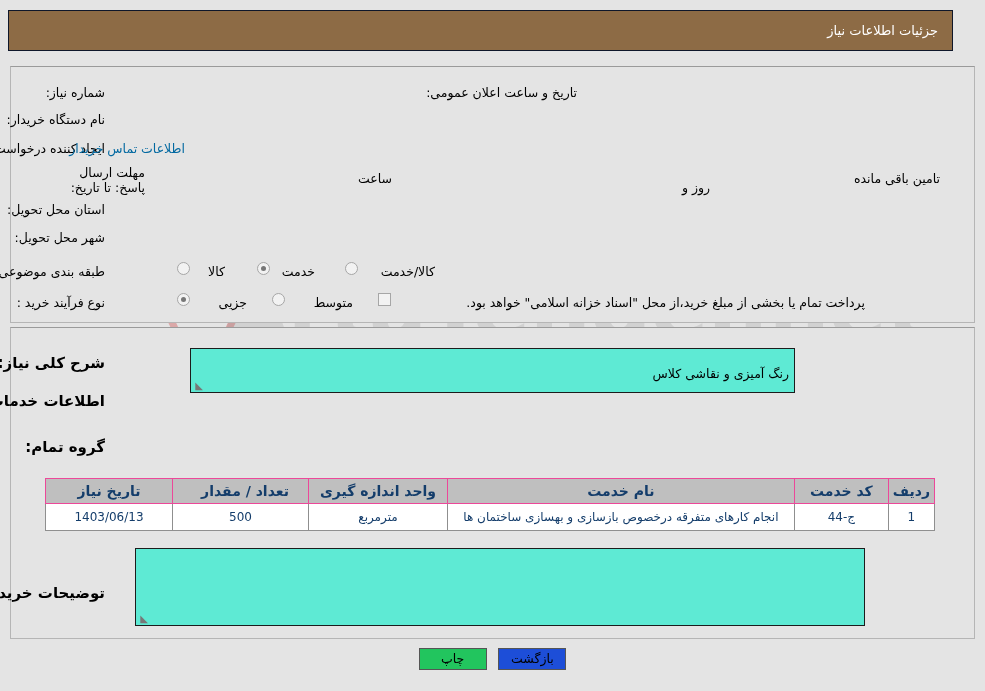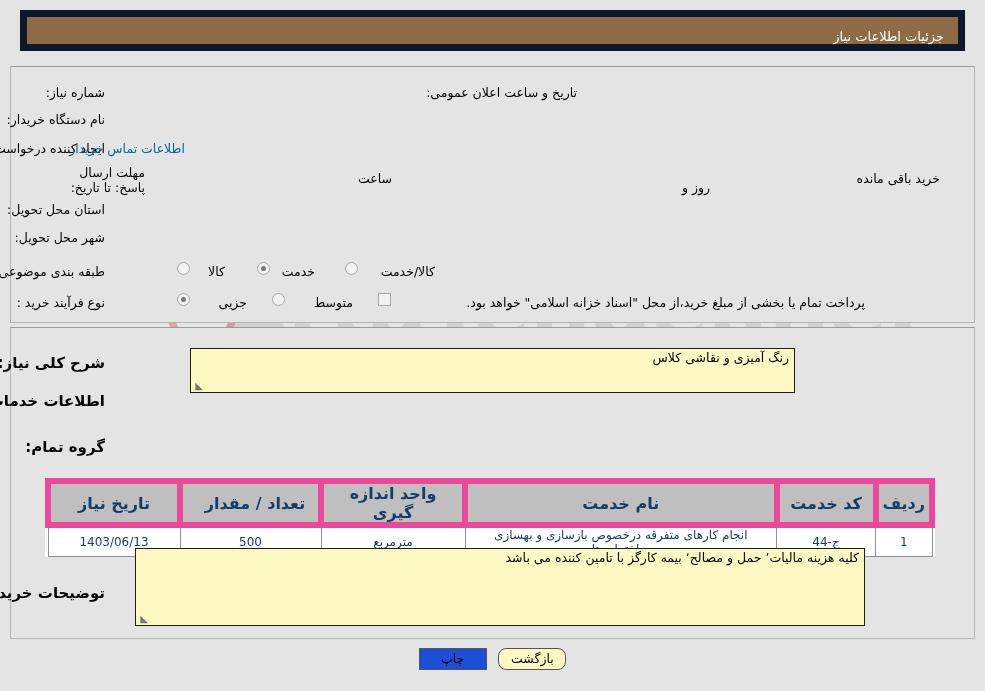--- a/index.html
+++ b/index.html
@@ -43,26 +43,26 @@
     position: absolute;
     left: 165px;
     top: 250px;
     width: 74px;
     height: 104px;
   }
 
   
   .page-header {
     position: absolute;
-    left: 20px;
+    left: 8px;
     top: 10px;
     width: 945px;
     height: 41px;
     background: #8d6b45;
-    border: 7px solid #0f172a;
+    border: 1px solid #0f172a;
     box-sizing: border-box;
     z-index: 10;
   }
   .page-header .title {
     position: absolute;
     right: 14px;
     top: 12px;
     color: #ffffff;
     font-size: 13px;
   }
@@ -142,45 +142,45 @@
     left: 45px;
     top: 478px;
     width: 890px;
     border-collapse: collapse;
     font-size: 12px;
     z-index: 9;
     background: #fff;
   }
   .items-table th {
     background: #bfbfbf;
-    border: 6px solid #ec4899;
+    border: 1px solid #ec4899;
     color: #143d6b;
     font-weight: bold;
-    font-size: 16px;
+    font-size: 14px;
     height: 24px;
     padding: 0 4px;
   }
   .items-table td {
     background: #fff;
     border: 1px solid #8f8f8f;
     height: 26px;
     padding: 0 5px;
     text-align: center;
     color: #143d6b;
     font-size: 12px;
   }
   .items-table td.name { }
 
   
   .ta {
     position: absolute;
     box-sizing: border-box;
-    background: #fef9c3;
+    background: #5eead4;
     border: 1px solid #1c1c1c;
-    padding: 0 5px;
+    padding: 16px 5px;
     font-size: 12.5px;
     line-height: 17px;
     color: #000;
     overflow: hidden;
     text-align: right;
   }
   .ta .grip {
     position: absolute;
     left: 2px;
     bottom: 1px;
@@ -206,22 +206,22 @@
     height: 22px;
     line-height: 20px;
     border: 1px solid #555;
     font-size: 12.5px;
     color: #000;
     text-align: center;
     margin: 0 4px;
     cursor: pointer;
     font-family: "DejaVu Sans", "Liberation Sans", sans-serif;
   }
-  .btn.back  { background: #fef9c3; border-radius: 8px; }
-  .btn.print { background: #1d4ed8; }
+  .btn.back  { background: #1d4ed8; }
+  .btn.print { background: #22c55e; }
 </style>
 </head>
 <body>
 
 <div class="page-header">
   <div class="title">جزئیات اطلاعات نیاز</div>
 </div>
 
 <div class="panel" id="panel-top"></div>
 
@@ -237,21 +237,21 @@
 <div class="fld rt" style="right:190px; top:138px; width:605px;">علی نوروزی ذیحساب اداره اموزش وپرورش بیضا</div>
 <div class="lbl link" style="right:800px; left:106px; top:141px; z-index:9;">اطلاعات تماس خریدار</div>
 
 <div class="lbl" style="right:840px; top:165px; width:95px; white-space:normal; text-align:right; z-index:9;">مهلت ارسال پاسخ: تا تاریخ:</div>
 <div class="fld" style="right:637px; top:168px; width:158px;">1403/06/13</div>
 <div class="lbl" style="right:593px; top:171px; z-index:9;">ساعت</div>
 <div class="fld" style="right:470px; top:168px; width:112px;">08:00</div>
 <div class="fld" style="right:320px; top:168px; width:93px;">3</div>
 <div class="lbl" style="right:275px; top:180px; z-index:9;margin-left:24px;">روز و</div>
 <div class="fld timer" style="right:160px; top:168px; width:108px;">00:07:51</div>
-<div class="lbl" style="right:45px; top:171px; z-index:9;">خرید باقی مانده</div>
+<div class="lbl" style="right:45px; top:171px; z-index:9;">تامین باقی مانده</div>
 
 <div class="lbl" style="right:880px; top:202px; z-index:9;">استان محل تحویل:</div>
 <div class="fld rt" style="right:637px; top:200px; width:158px;">فارس</div>
 
 <div class="lbl" style="right:880px; top:230px; z-index:9;">شهر محل تحویل:</div>
 <div class="fld rt" style="right:637px; top:228px; width:158px;">بیضاء</div>
 
 <div class="lbl" style="right:880px; top:264px; z-index:9;">طبقه بندی موضوعی:</div>
 <div class="radio" style="right:795px; top:262px; z-index:9;"></div>
 <div class="lbl" style="right:760px; top:264px; z-index:9;">کالا</div>
@@ -299,21 +299,20 @@
       <td class="name">انجام کارهای متفرقه درخصوص بازسازی و بهسازی ساختمان ها</td>
       <td>مترمربع</td>
       <td>500</td>
       <td>1403/06/13</td>
     </tr>
   </tbody>
 </table>
 
 <div class="lbl bold" style="right:880px; top:586px; z-index:9;">توضیحات خریدار:</div>
 <div class="ta" style="right:120px; top:548px; width:730px; height:78px; z-index:9;">
-  <span>کلیه هزینه مالیات٬ حمل و مصالح٬ بیمه کارگز با تامین کننده می باشد</span>
   <span class="grip">◣</span>
 </div>
 
 <div class="btnbar">
   <div class="btn back">بازگشت</div>
   <div class="btn print">چاپ</div>
 </div>
 
 <div id="watermark">
   <svg class="wm-shield" viewBox="0 0 74 104">

